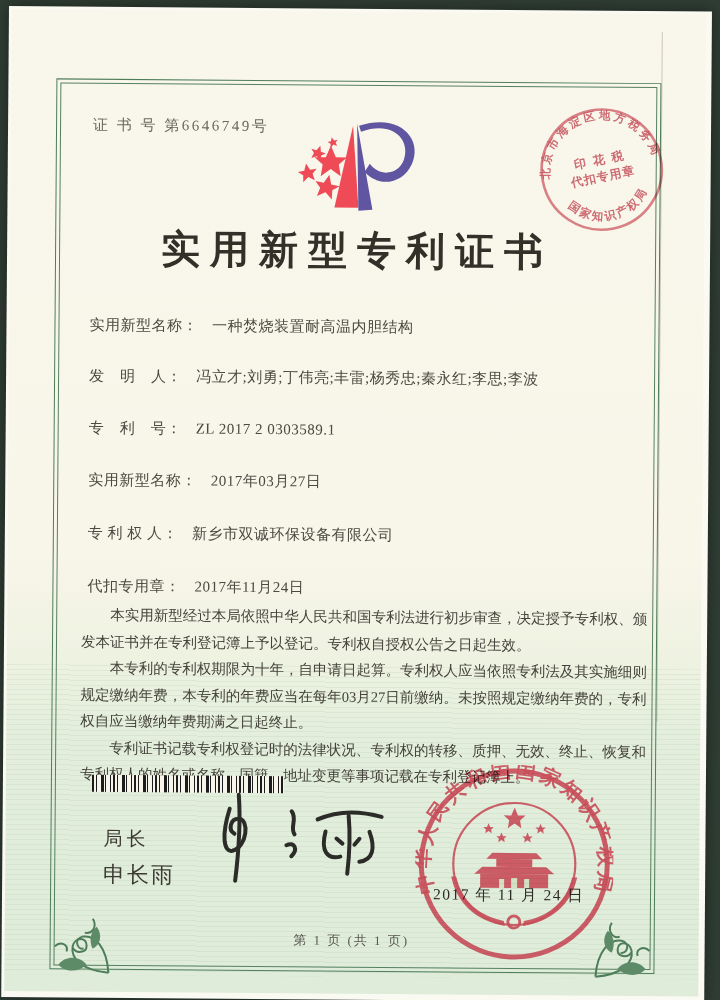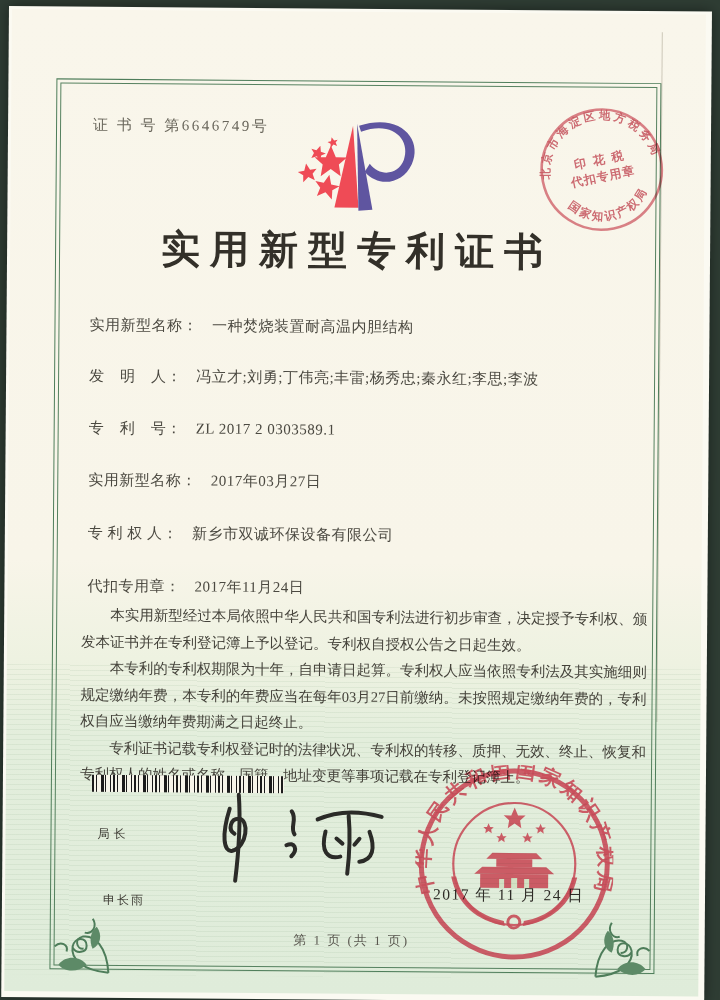--- a/index.html
+++ b/index.html
@@ -54,22 +54,22 @@
     font-size:14.5px;line-height:26.5px;color:#45433b;text-align:justify;
   }
   .body-text p{margin:0;text-indent:2em;}
   .barcode{
     position:absolute;left:86px;top:765px;width:192px;height:17px;
     background:repeating-linear-gradient(90deg,
       #1c1c1c 0 2px,#f7f5ea 2px 4px,#1c1c1c 4px 5px,#f7f5ea 5px 9px,
       #1c1c1c 9px 12px,#f7f5ea 12px 13px,#1c1c1c 13px 14px,#f7f5ea 14px 18px,
       #1c1c1c 18px 19px,#f7f5ea 19px 21px);
   }
-  .sig-title{position:absolute;left:92px;top:816px;font-size:12px;color:#3c3a33;letter-spacing:4px;font-family:"Liberation Sans","DejaVu Sans",sans-serif;}
-  .sig-name{position:absolute;left:98px;top:882px;font-size:12px;color:#3c3a33;letter-spacing:2px;font-family:"Liberation Sans","DejaVu Sans",sans-serif;}
+  .sig-title{position:absolute;left:98px;top:816px;font-size:19px;color:#3c3a33;letter-spacing:4px;font-family:"Liberation Sans","DejaVu Sans",sans-serif;}
+  .sig-name{position:absolute;left:98px;top:850px;font-size:22px;color:#3c3a33;letter-spacing:2px;font-family:"Liberation Sans","DejaVu Sans",sans-serif;}
   .signature-svg{position:absolute;left:192px;top:778px;width:212px;height:104px;}
   .seal-date{
     position:absolute;left:428px;top:872px;font-size:15.5px;color:#2e2c27;letter-spacing:1.5px;
     z-index:2;
   }
   .seal{position:absolute;left:410px;top:752px;width:198px;height:198px;mix-blend-mode:multiply;z-index:3;}
   .tax-stamp{position:absolute;left:523px;top:88px;width:136px;height:136px;transform:rotate(-12deg);mix-blend-mode:multiply;}
   .footer{
     position:absolute;left:45px;top:920px;width:603px;text-align:center;
     font-size:13px;color:#5a5850;letter-spacing:2px;

